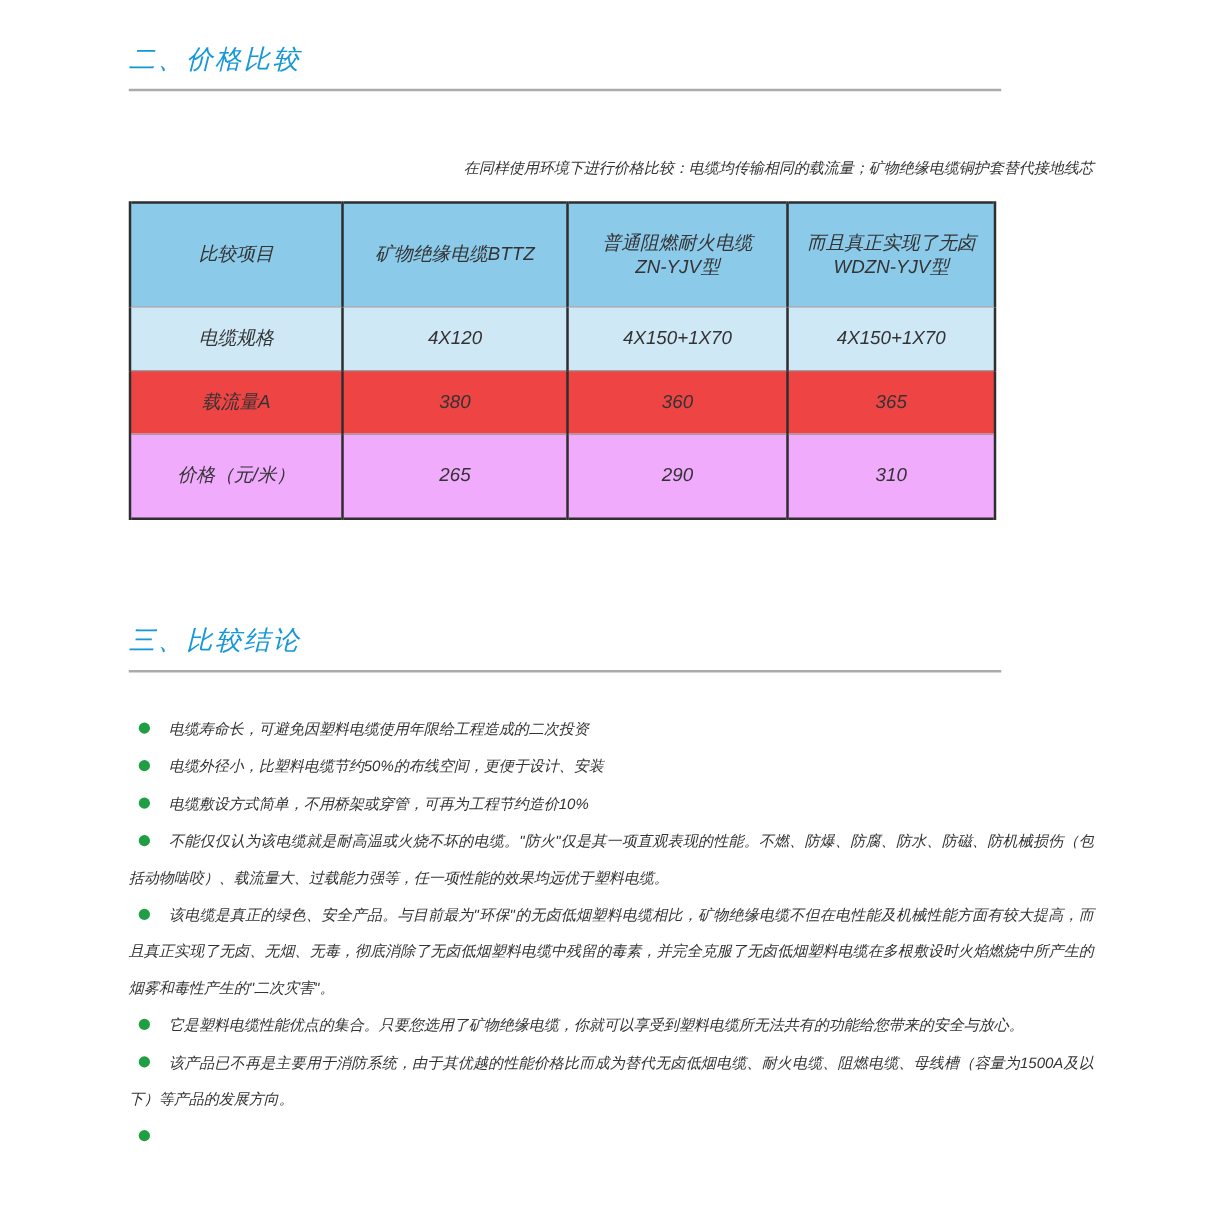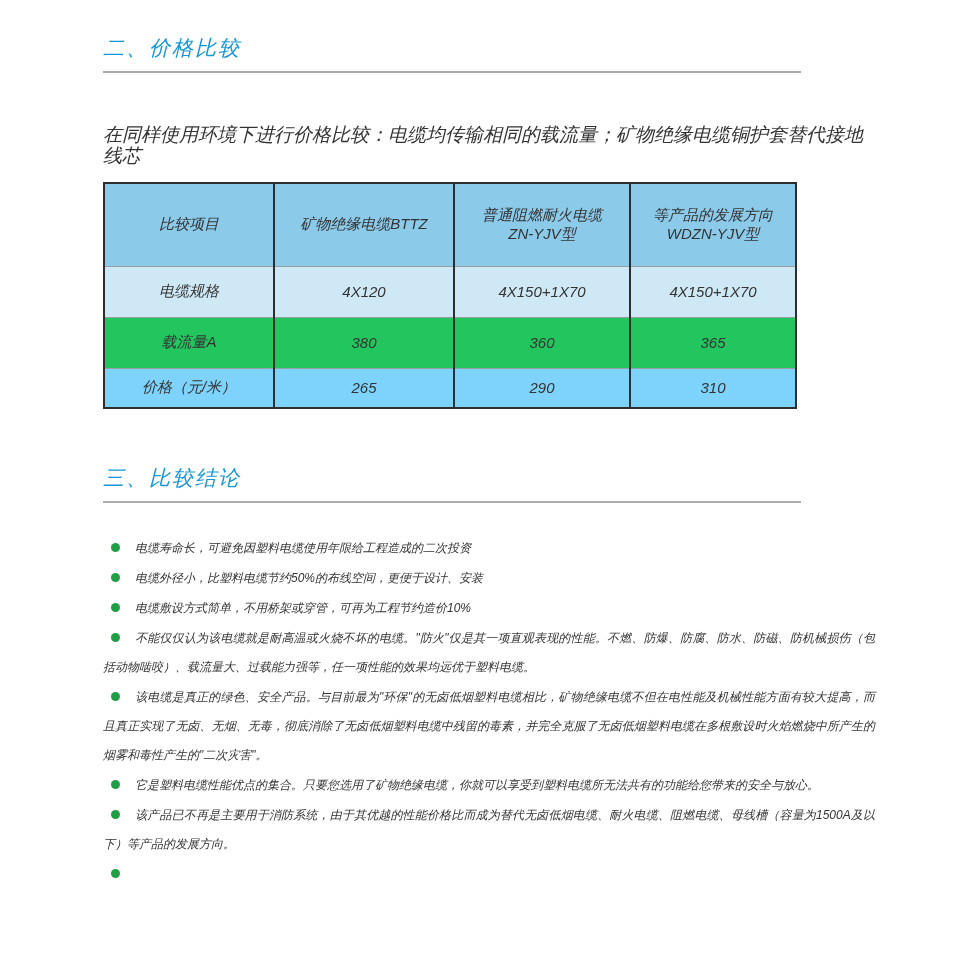--- a/index.html
+++ b/index.html
@@ -26,22 +26,23 @@
     line-height: 30px;
   }
   .divider {
     width: 698px;
     height: 2px;
     background: #ababab;
     margin-top: 8px;
   }
   .intro {
     margin: 51px 0 16px 0;
-    font-size: 19px;
+    font-size: 12px;
     line-height: 21px;
+    text-align: right;
   }
   table.compare {
     border-collapse: collapse;
     table-layout: fixed;
     width: 692px;
     margin-top: 13px;
     border: 2px solid #2e2e2e;
   }
   table.compare th, table.compare td {
     border-top: 1px solid #98a0a6;
@@ -50,22 +51,22 @@
     border-right: 2px solid #2e2e2e;
     text-align: center;
     vertical-align: middle;
     font-size: 15px;
     font-weight: 400;
     white-space: pre-line;
     padding: 0 4px;
   }
   tr.header-row   { height: 83px; background: #8ccaea; }
   tr.row-spec     { height: 51px; background: #cfe8f6; border-radius: 21px; }
-  tr.row-current  { height: 51px; background: #22c55e; margin-top: 28px; }
-  tr.row-price    { height: 40px; background: #7dd3fc; padding-left: 21px; }
+  tr.row-current  { height: 51px; background: #ef4444; margin-top: 28px; }
+  tr.row-price    { height: 68px; background: #f0abfc; padding-left: 21px; }
   .bullets {
     margin-top: 31px;
     width: 772px;
     font-size: 12px;
     line-height: 29px;
     text-align: justify;
   }
   .bullet-item { margin: 0 0 1px 0; }
   .dot {
     display: inline-block;
@@ -94,21 +95,21 @@
           <col style="width:180px">
           <col style="width:176px">
           <col style="width:166px">
       </colgroup>
       <tbody>
         <tr class="header-row">
           <th>比较项目</th>
           <th>矿物绝缘电缆BTTZ</th>
           <th>普通阻燃耐火电缆
 ZN-YJV型</th>
-          <th>等产品的发展方向
+          <th>而且真正实现了无卤
 WDZN-YJV型</th>
         </tr>
         <tr class="row-spec">
           <td>电缆规格</td>
           <td>4X120</td>
           <td>4X150+1X70</td>
           <td>4X150+1X70</td>
         </tr>
         <tr class="row-current">
           <td>载流量A</td>
@@ -118,21 +119,21 @@
         </tr>
         <tr class="row-price">
           <td>价格（元/米）</td>
           <td>265</td>
           <td>290</td>
           <td>310</td>
         </tr>
       </tbody>
     </table>
 
-    <h2 class="section-heading" style="margin-top:54px">三、比较结论</h2>
+    <h2 class="section-heading" style="margin-top:82px">三、比较结论</h2>
     <div class="divider"></div>
 
     <div class="bullets">
       <p class="bullet-item"><span class="dot"></span><span>电缆寿命长，可避免因塑料电缆使用年限给工程造成的二次投资</span></p>
       <p class="bullet-item"><span class="dot"></span><span>电缆外径小，比塑料电缆节约50%的布线空间，更便于设计、安装</span></p>
       <p class="bullet-item"><span class="dot"></span><span>电缆敷设方式简单，不用桥架或穿管，可再为工程节约造价10%</span></p>
       <p class="bullet-item"><span class="dot"></span><span>不能仅仅认为该电缆就是耐高温或火烧不坏的电缆。"防火"仅是其一项直观表现的性能。不燃、防爆、防腐、防水、防磁、防机械损伤（包括动物啮咬）、载流量大、过载能力强等，任一项性能的效果均远优于塑料电缆。</span></p>
       <p class="bullet-item"><span class="dot"></span><span>该电缆是真正的绿色、安全产品。与目前最为"环保"的无卤低烟塑料电缆相比，矿物绝缘电缆不但在电性能及机械性能方面有较大提高，而且真正实现了无卤、无烟、无毒，彻底消除了无卤低烟塑料电缆中残留的毒素，并完全克服了无卤低烟塑料电缆在多根敷设时火焰燃烧中所产生的烟雾和毒性产生的"二次灾害"。</span></p>
       <p class="bullet-item"><span class="dot"></span><span>它是塑料电缆性能优点的集合。只要您选用了矿物绝缘电缆，你就可以享受到塑料电缆所无法共有的功能给您带来的安全与放心。</span></p>
       <p class="bullet-item"><span class="dot"></span><span>该产品已不再是主要用于消防系统，由于其优越的性能价格比而成为替代无卤低烟电缆、耐火电缆、阻燃电缆、母线槽（容量为1500A及以下）等产品的发展方向。</span></p>

